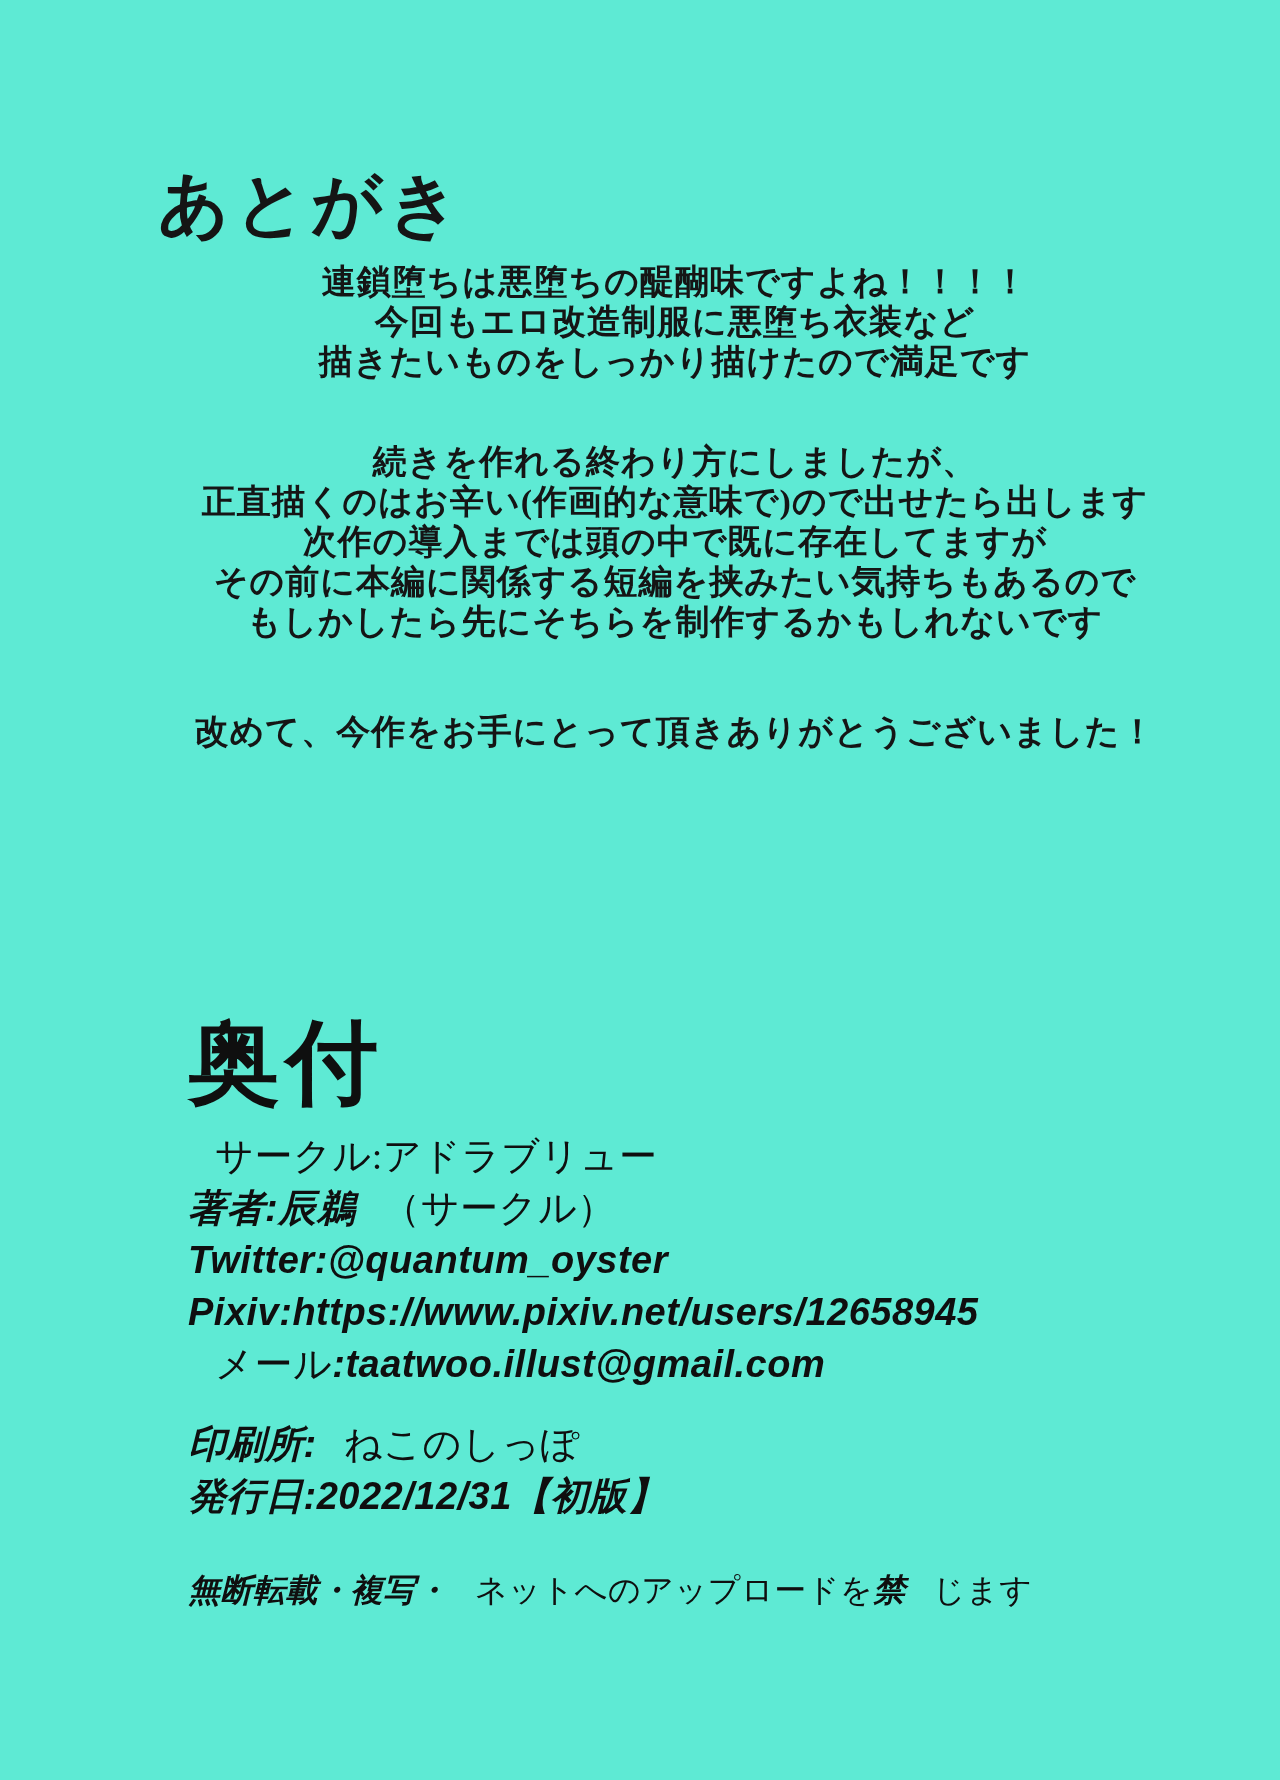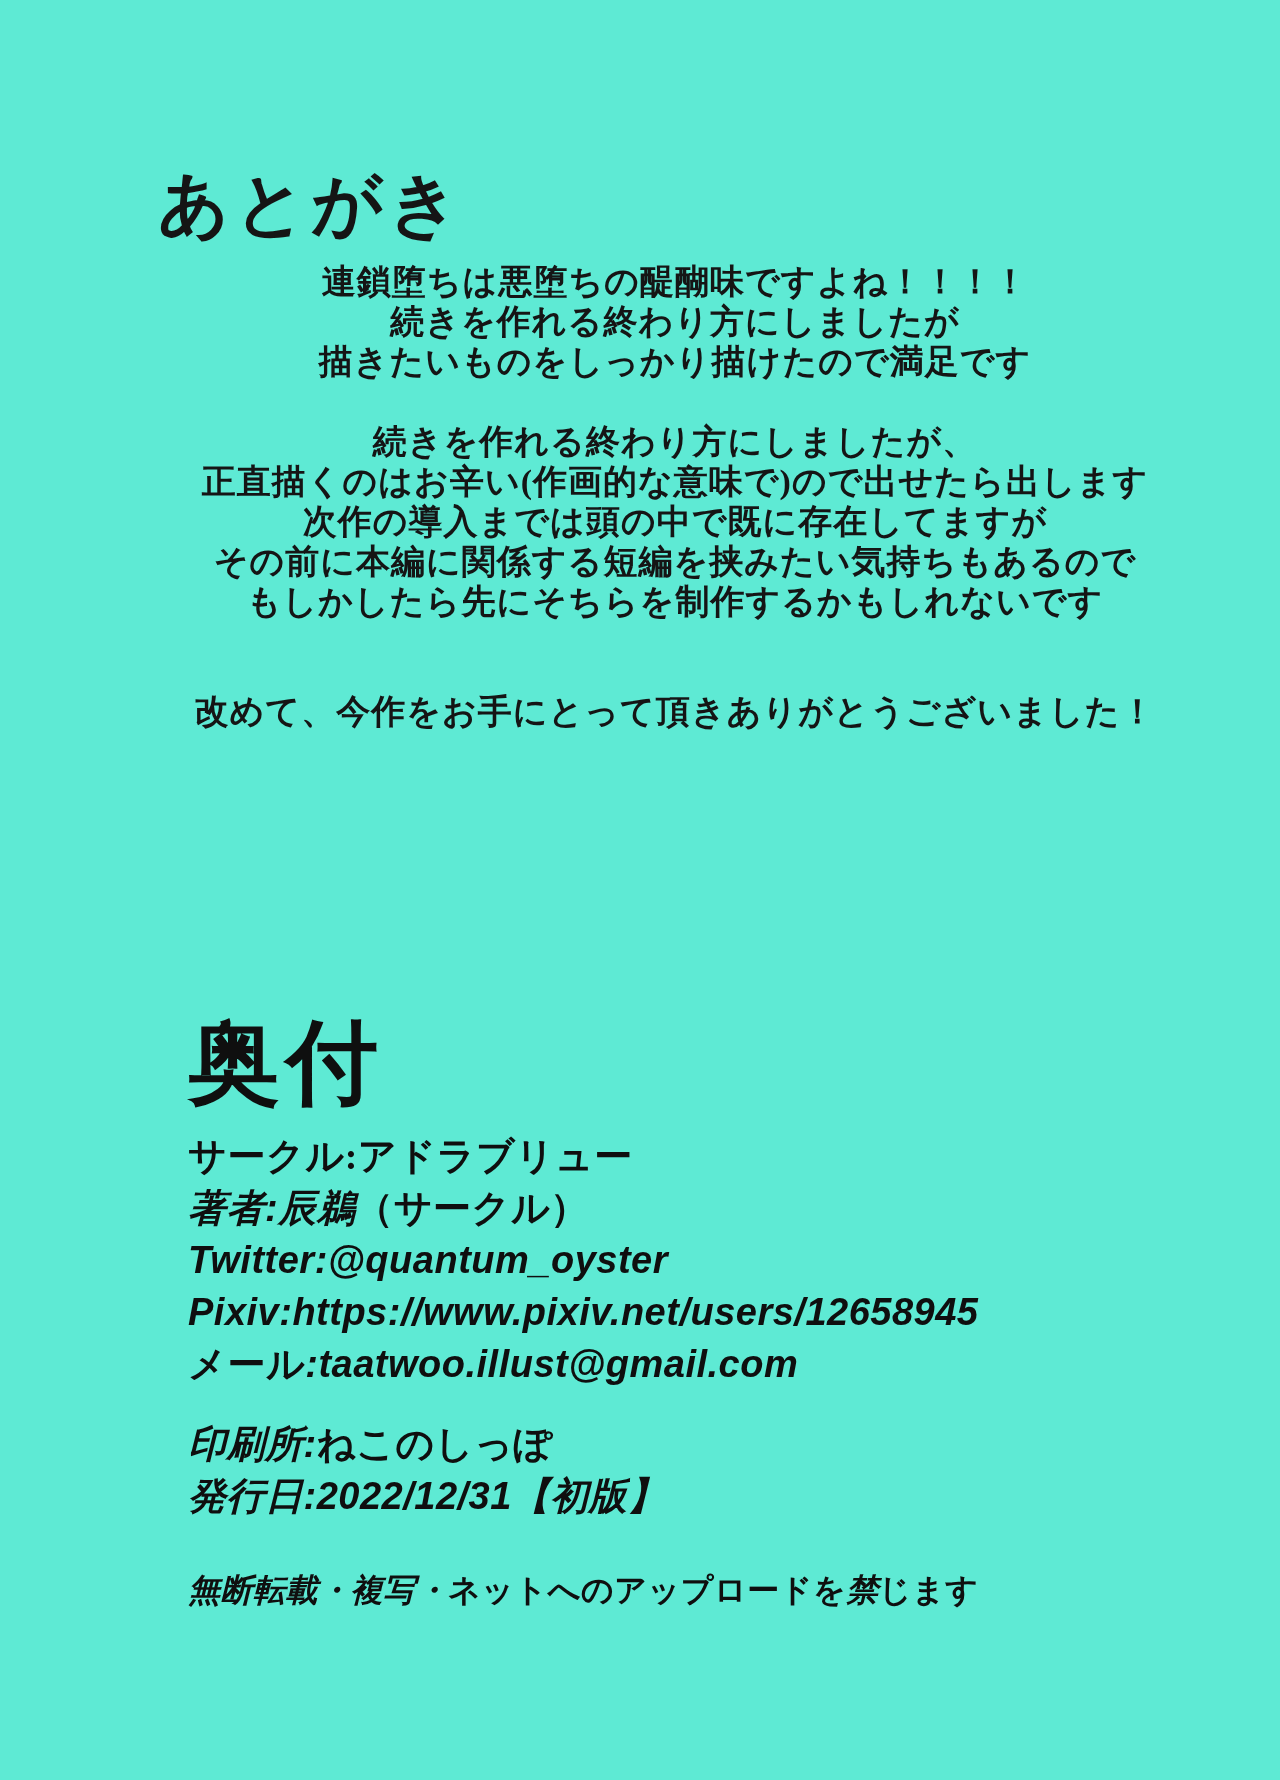--- a/index.html
+++ b/index.html
@@ -27,21 +27,21 @@
     color: #151515;
   }
   .afterword-title {
     margin: 0 0 22px 8px;
     font-size: 70px;
     line-height: 1.0;
     letter-spacing: 5px;
     font-weight: 700;
   }
   .afterword-body .para + .para {
-    margin-top: 40px;
+    margin-top: 60px;
   }
   .afterword-line {
     font-size: 34px;
     line-height: 40px;
     white-space: nowrap;
     letter-spacing: 1px;
     text-align: center;
   }
   .para.thanks {
     margin-top: 70px !important;
@@ -79,34 +79,35 @@
     font-size: 32px;
     line-height: 52px;
   }
   .seg-gothic {
     font-family: "Liberation Sans", "DejaVu Sans", sans-serif;
     font-weight: 700;
     font-style: italic;
   }
   .seg-kana {
     font-family: "Liberation Serif", "DejaVu Serif", serif;
-    font-weight: 700;
+    font-weight: 400;
+    margin-left: 27px;
   }
 </style>
 </head>
 <body>
 
 <div class="page">
 
   <section class="afterword">
     <h1 class="afterword-title">あとがき</h1>
     <div class="afterword-body">
         <div class="para">
           <div class="afterword-line">連鎖堕ちは悪堕ちの醍醐味ですよね！！！！</div>
-          <div class="afterword-line">続きを作れる終わり方にしましたが</div>
+          <div class="afterword-line">今回もエロ改造制服に悪堕ち衣装など</div>
           <div class="afterword-line">描きたいものをしっかり描けたので満足です</div>
         </div>
         <div class="para">
           <div class="afterword-line">続きを作れる終わり方にしましたが、</div>
           <div class="afterword-line">正直描くのはお辛い(作画的な意味で)ので出せたら出します</div>
           <div class="afterword-line">次作の導入までは頭の中で既に存在してますが</div>
           <div class="afterword-line">その前に本編に関係する短編を挟みたい気持ちもあるので</div>
           <div class="afterword-line">もしかしたら先にそちらを制作するかもしれないです</div>
         </div>
         <div class="para thanks">

